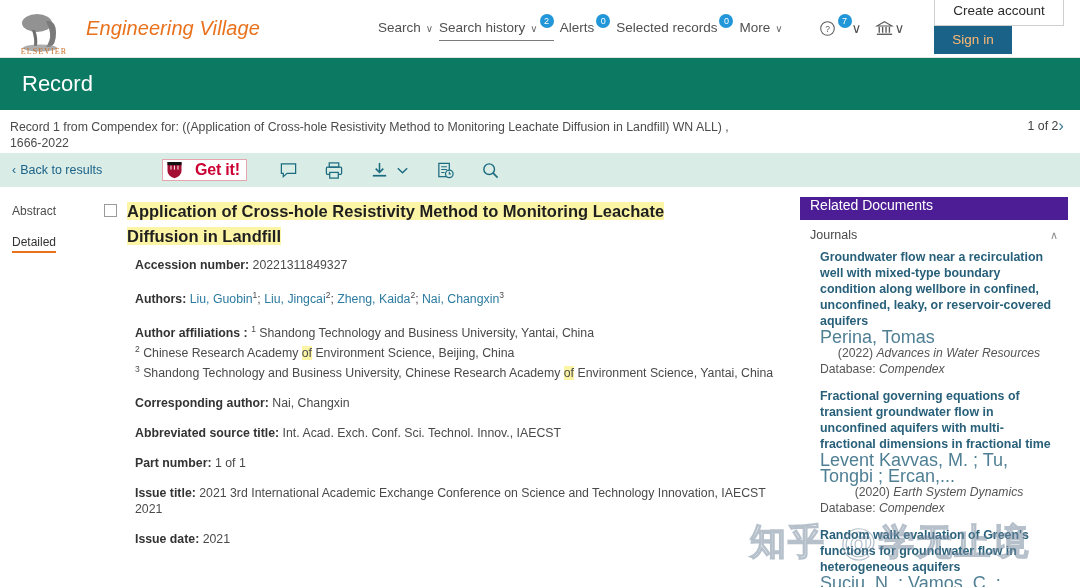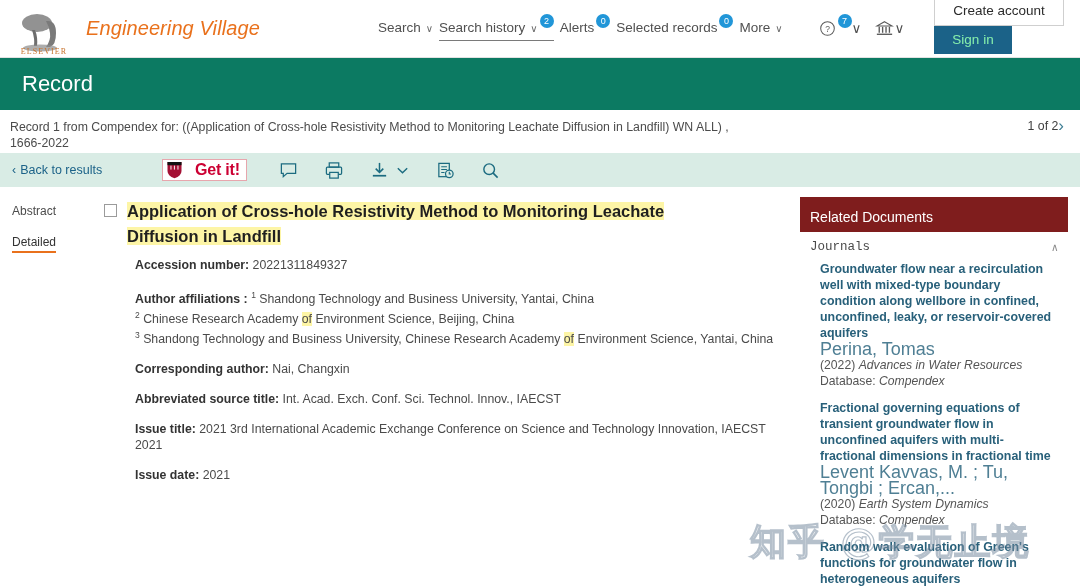--- a/index.html
+++ b/index.html
@@ -96,21 +96,21 @@
     border: 1px solid #cfcfcf;
     background: #fff;
     color: #2b2b2b;
     font-size: 13.5px;
     padding: 6px 10px 7px;
     text-align: center;
     cursor: pointer;
   }
   .signin {
     background: #1b6288;
-    color: #86efac;
+    color: #fdba74;
     font-size: 13.5px;
     padding: 6px 10px 7px;
     text-align: center;
     cursor: pointer;
     width: 78px;
     margin-left: 0;
   }
 
   
   .record-banner {
@@ -226,44 +226,43 @@
   .aff-line { display: block; }
 
   
   .related {
     width: 268px;
     flex-shrink: 0;
     margin-top: 10px;
     margin-right: 12px;
   }
   .related-head {
-    background: #7f1d1d;
+    background: #4c1d95;
     color: #fff;
     font-size: 14px;
-    padding: 12px 10px 7px;
+    padding: 0 10px 7px;
   }
   .related-body { background: #fff; padding: 6px 10px 0 10px; }
   .journals-row {
     display: flex; justify-content: space-between; align-items: center;
     font-size: 12.5px; color: #4a4a4a;
     padding: 2px 0 7px 0;
     cursor: pointer;
-    font-family: Liberation Mono, monospace;
   }
   .collapse-ico { color: #8c8c8c; font-size: 11px; }
   .rel-item { margin-bottom: 11px; padding-left: 10px; }
   .rel-title {
     color: #28607a;
     font-size: 12.4px;
     font-weight: bold;
     line-height: 16px;
     cursor: pointer;
   }
   .rel-authors { color: #4f7f94; font-size: 18px; line-height: 16px; }
-  .rel-src { color: #555; font-size: 12.2px; line-height: 16px; }
+  .rel-src { color: #555; font-size: 12.2px; line-height: 16px; text-align: center; }
   .rel-src i { font-style: italic; }
   .rel-db { color: #555; font-size: 12.2px; line-height: 16px; }
   .rel-db i { font-style: italic; }
 
   
   .watermark {
     position: absolute;
     left: 750px; top: 518px;
     font-size: 36px;
     font-weight: bold;
@@ -431,20 +430,27 @@
       </h2>
     </div>
 
     <div class="meta">
 
       <div class="field">
         <span class="lbl">Accession number:</span>
         <span>20221311849327</span>
       </div>
 
+      <div class="field">
+        <span class="lbl">Authors:</span>
+        <span class="author-link">Liu, Guobin</span><sup>1</sup>;
+        <span class="author-link">Liu, Jingcai</span><sup>2</sup>;
+        <span class="author-link">Zheng, Kaida</span><sup>2</sup>;
+        <span class="author-link">Nai, Changxin</span><sup>3</sup>
+      </div>
 
       <div class="field">
         <span class="lbl">Author affiliations :</span>
         <sup>1</sup>
         <span>Shandong Technology and Business University, Yantai, China</span>
         <span class="aff-line">
           <sup>2</sup>
           <span>Chinese Research Academy </span><span class="hl">of</span><span> Environment Science, Beijing, China</span>
         </span>
         <span class="aff-line">
@@ -457,20 +463,24 @@
         <span class="lbl">Corresponding author:</span>
         <span>Nai, Changxin</span>
       </div>
 
 
       <div class="field">
         <span class="lbl">Abbreviated source title:</span>
         <span>Int. Acad. Exch. Conf. Sci. Technol. Innov., IAECST</span>
       </div>
 
+      <div class="field">
+        <span class="lbl">Part number:</span>
+        <span>1 of 1</span>
+      </div>
 
       <div class="field">
         <span class="lbl">Issue title:</span>
         <span>2021 3rd International Academic Exchange Conference on Science and Technology Innovation, IAECST 2021</span>
       </div>
 
       <div class="field">
         <span class="lbl">Issue date:</span>
         <span>2021</span>
       </div>

